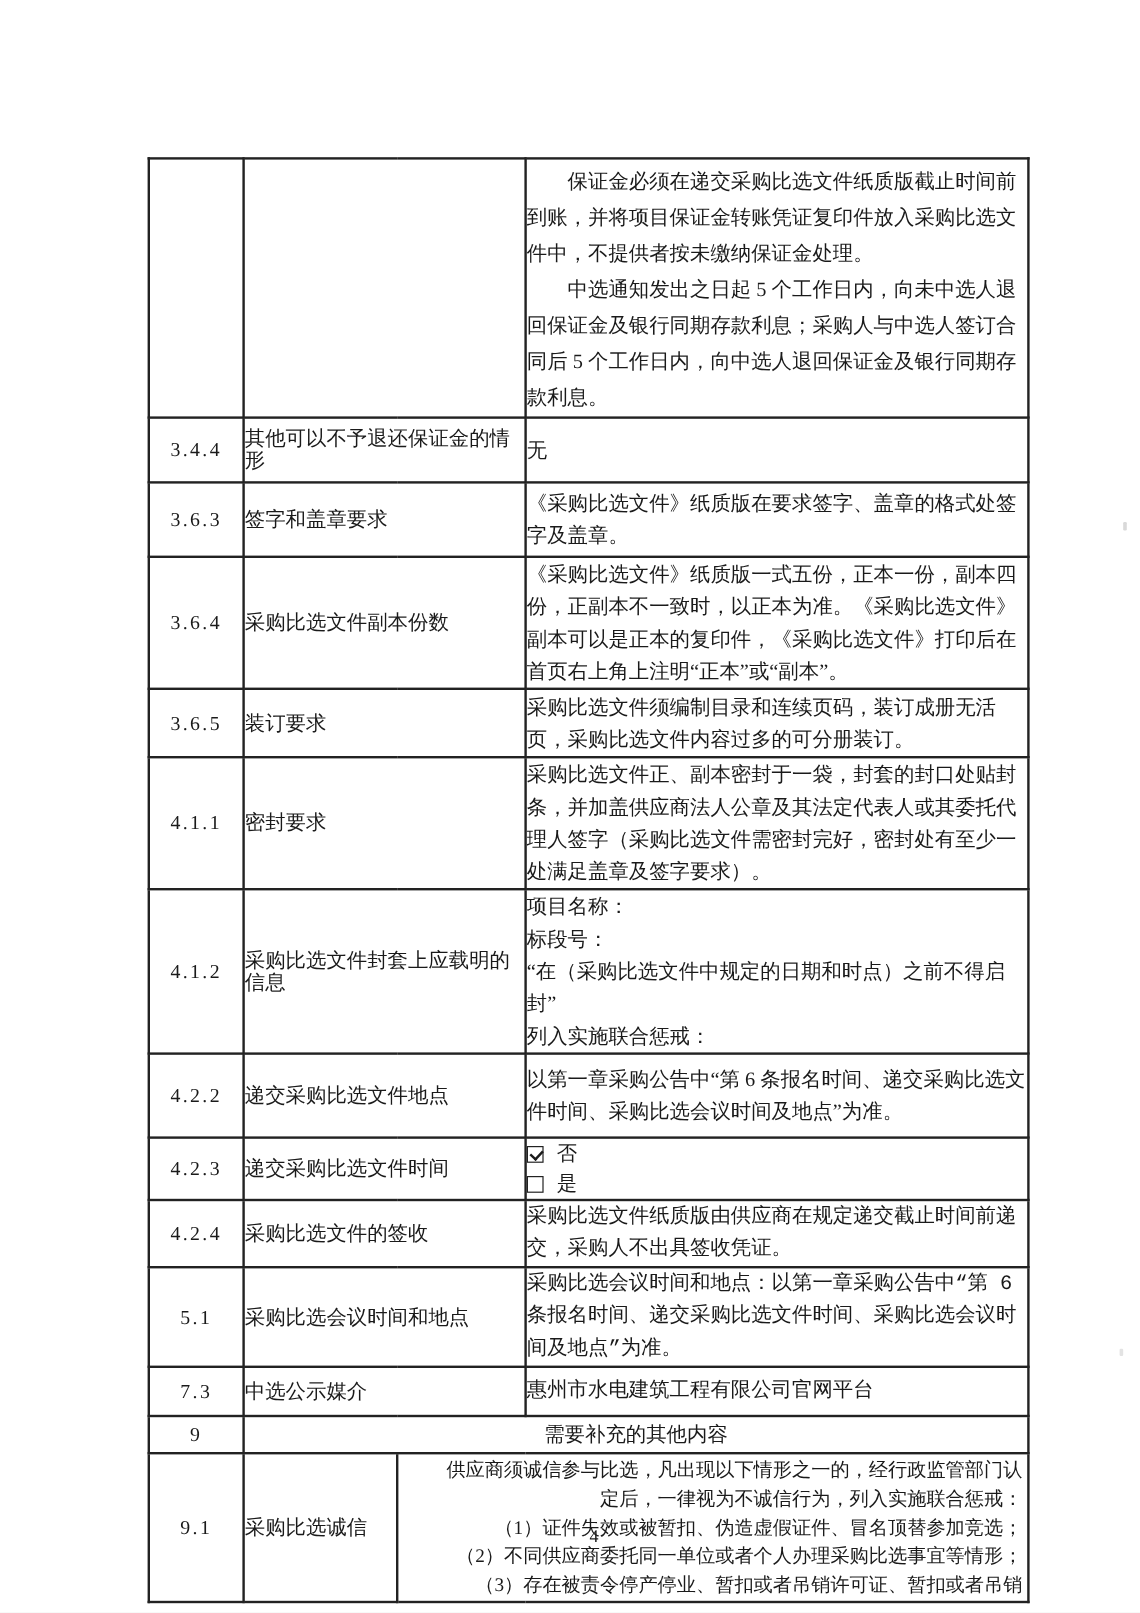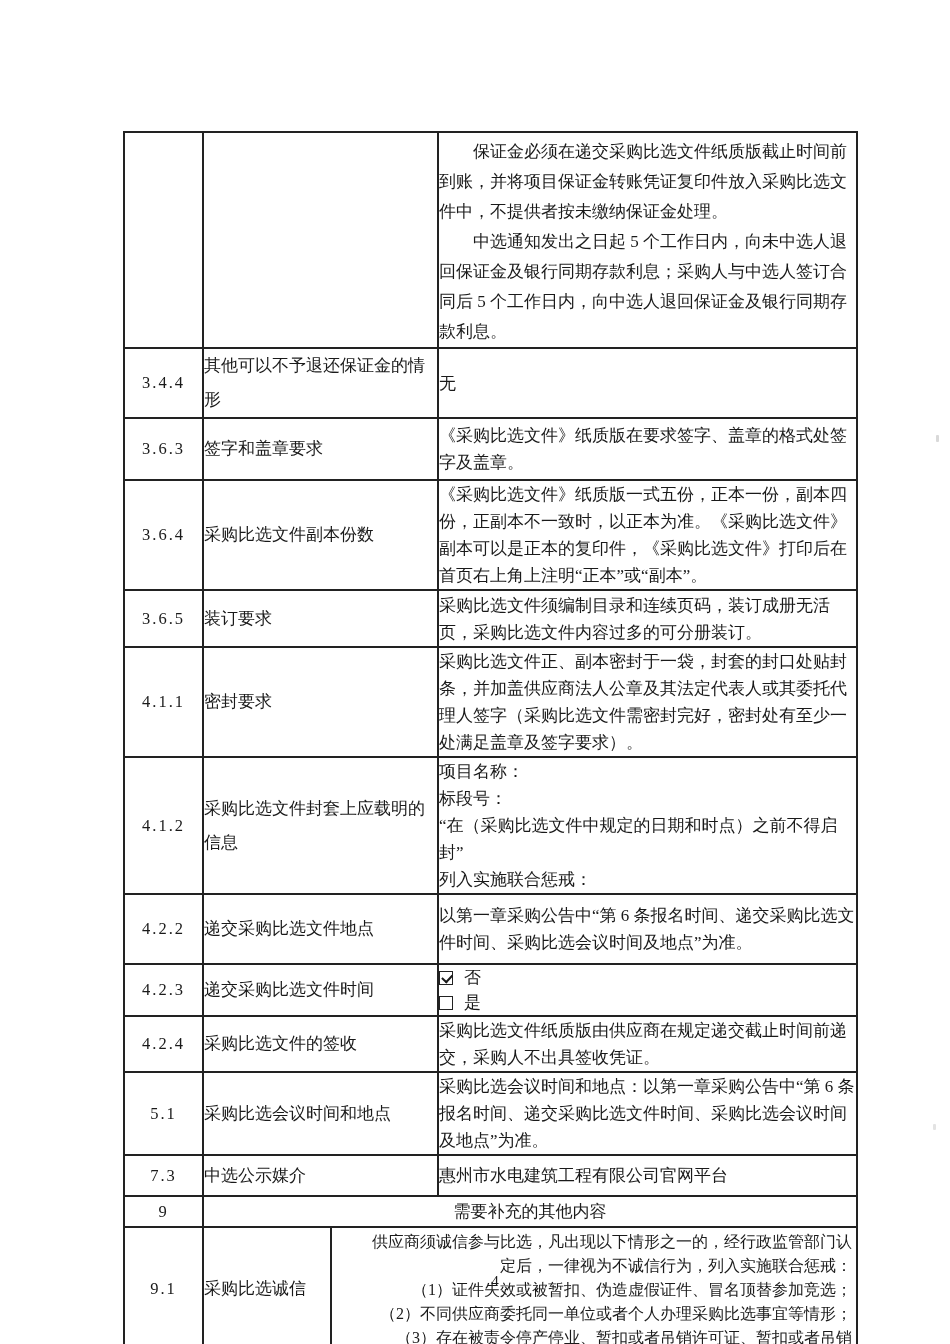--- a/index.html
+++ b/index.html
@@ -31,38 +31,38 @@
     padding:0;
     word-break:break-all;
   }
   td.c-id{
     text-align:center;
     letter-spacing:2px;
     font-size:16.5px;
   }
   td.c-label{
     padding:2px 14px 2px 8px;
-    line-height:34px;
+    line-height:18px;
   }
   td.c-val{
     padding:2px 2px 2px 8px;
     line-height:27px;
   }
   td.c-merged{
     text-align:center;
     font-size:17px;
   }
   .c-val p{margin:0;}
   .indent p{text-indent:2em;}
   
   .lh30 p, .lh30{line-height:30px;}
   .lh29{line-height:29px;margin-left:42px;}
   .lh28{line-height:28px;}
   .lh27{line-height:27px;}
-  .lh26{line-height:26px;}
+  .lh26{line-height:26px;font-family:Liberation Mono, monospace;}
   .lh25{line-height:25px;}
   .lh24{line-height:24px;}
   .fs16{font-size:16px;text-align:right;}
   .fs16 p{line-height:24px;margin:0;}
   .fs16 p.item{text-indent:2em;}
   .fs16 p.first{text-indent:2em;}
   
   .cb-line{display:flex;align-items:center;height:25px;}
   .cb{
     display:inline-block;position:relative;

